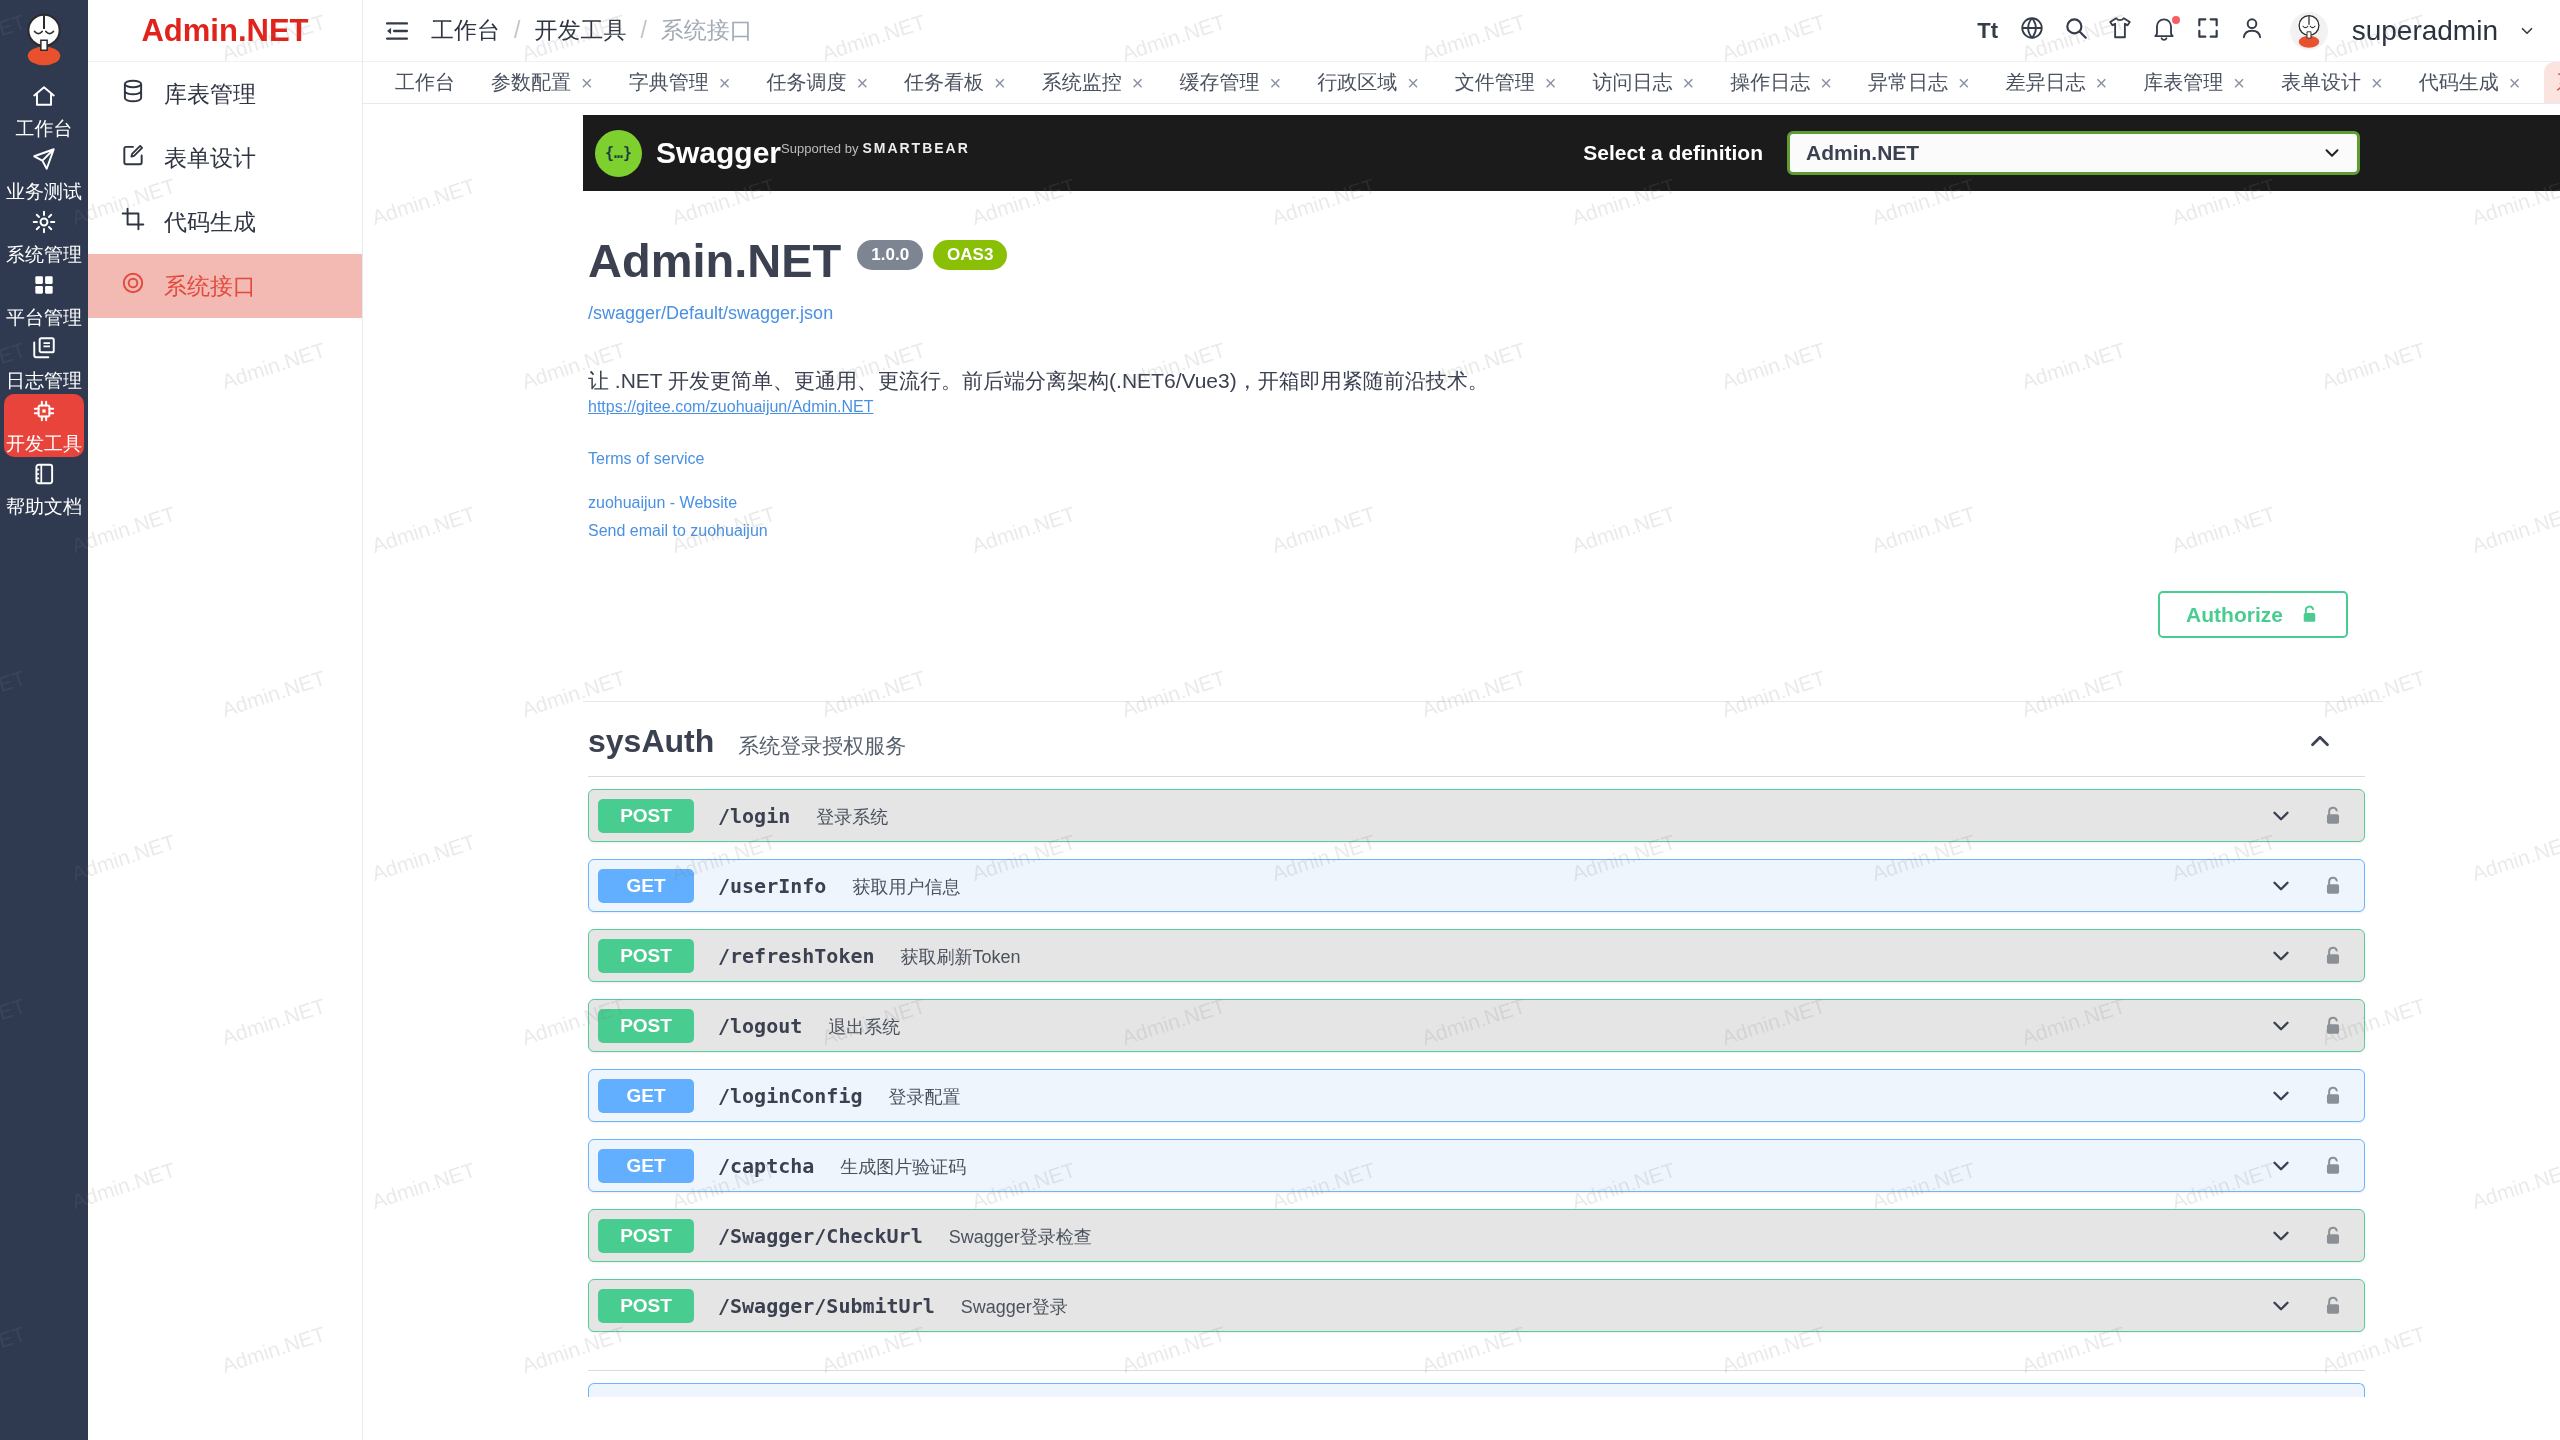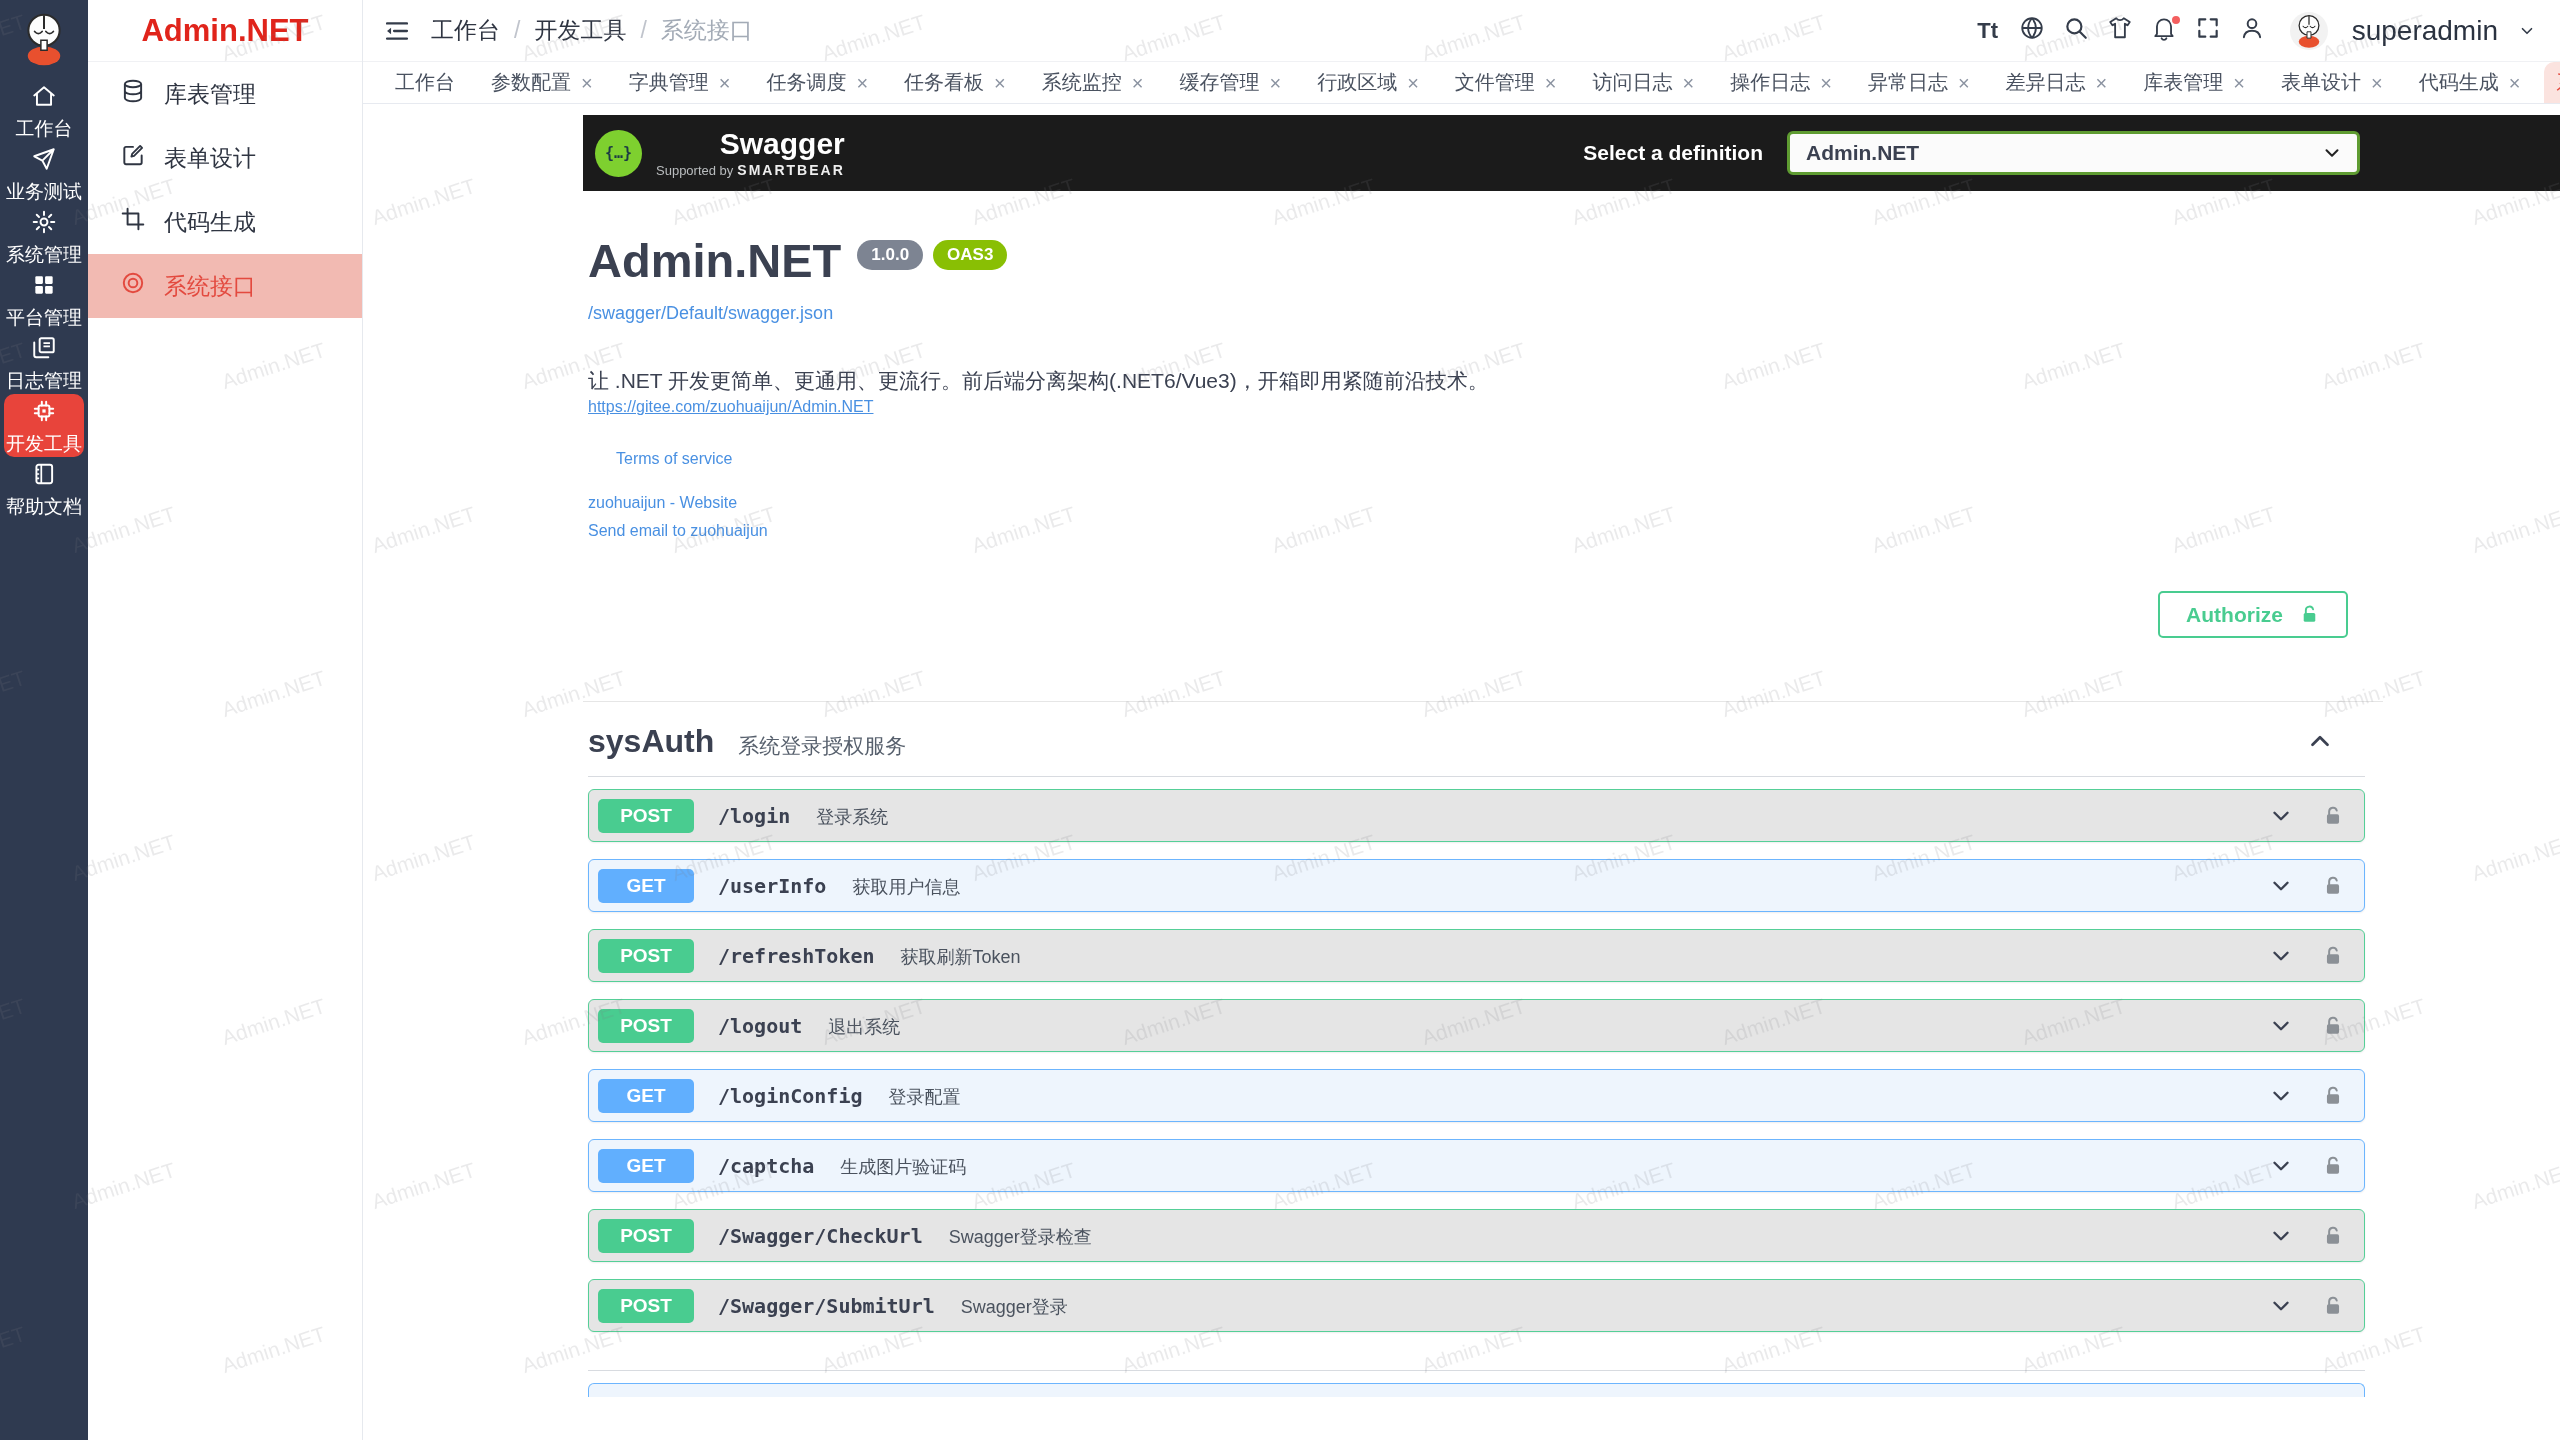--- a/index.html
+++ b/index.html
@@ -47,42 +47,42 @@
   .tabbar{height:42px;display:flex;align-items:stretch;padding-left:20px;border-bottom:1px solid #e7eaf0;background:#fff;overflow:hidden;}
   .tab{display:flex;align-items:center;gap:10px;padding:0 12px;margin-right:12px;font-size:20px;color:#4a5260;cursor:pointer;border-radius:10px 10px 0 0;white-space:nowrap;}
   .tab .x{font-size:20px;color:#8b93a1;line-height:1;}
   .tab.active{background:#fbe3df;color:#e34a3f;}
 
   
   .content{position:relative;flex:1;background:#fff;overflow:hidden;}
   .swg-topbar{position:absolute;left:220px;right:0;top:11px;height:76px;background:#1b1b1b;display:flex;align-items:center;justify-content:space-between;}
   .swg-logo{display:flex;align-items:center;gap:14px;margin-left:12px;}
   .swg-oval{width:47px;height:47px;border-radius:50%;background:#7ed02f;color:#1c3a45;display:flex;align-items:center;justify-content:center;font-family:"DejaVu Sans Mono",monospace;font-weight:bold;font-size:15px;}
-  .swg-brandcol{display:flex;flex-direction:column;text-align:right;}
+  .swg-brandcol{display:flex;flex-direction:row;}
   .swg-brand{color:#fff;font-size:30px;font-weight:bold;line-height:1.05;}
   .swg-sup{font-size:13px;color:#b9bcbe;margin-top:3px;}
   .swg-sup b{color:#eee;letter-spacing:2px;font-size:14px;margin-left:4px;}
   .swg-right{display:flex;align-items:center;gap:24px;margin-right:200px;}
   .swg-label{color:#fff;font-size:21px;font-weight:bold;white-space:nowrap;}
   .swg-select{width:573px;height:44px;background:#fbfbfb;border:3px solid #5f9c32;border-radius:6px;display:flex;align-items:center;justify-content:space-between;padding:0 14px 0 16px;font-size:21px;font-weight:bold;color:#3b4151;cursor:pointer;}
   .schev{width:22px;height:22px;color:#222;}
   .schev svg{width:100%;height:100%;}
 
   .swg-info{position:absolute;left:225px;top:132px;width:1500px;}
   .info-title{display:flex;align-items:flex-start;gap:16px;}
   .ititle{font-size:47px;font-weight:bold;color:#3b4151;line-height:1.05;}
   .badges{display:flex;gap:10px;margin-top:4px;align-items:center;}
   .pill{height:30px;padding:0 14px;border-radius:30px;color:#fff;font-size:17px;font-weight:bold;display:flex;align-items:center;}
   .pill.ver{background:#7d8492;}
   .pill.oas{background:#89bf04;}
   .spec-url{margin-top:18px;font-size:18px;color:#4990e2;cursor:pointer;display:inline-block;}
   .info-desc{margin-top:42px;font-size:21px;color:#3b4151;line-height:30px;}
   .ilink{display:inline-block;font-size:16px;color:#4990e2;cursor:pointer;}
   .repo{text-decoration:underline;margin-top:2px;display:block;width:max-content;}
-  .terms{margin-top:34px;display:block;width:max-content;margin-left:28px;}
+  .terms{margin-top:34px;display:block;width:max-content;}
   .website{margin-top:26px;display:block;width:max-content;}
   .email{margin-top:10px;display:block;width:max-content;}
 
   .authorize-btn{position:absolute;top:487px;right:212px;width:190px;height:47px;background:#fff;border:2px solid #49cc90;border-radius:5px;color:#49cc90;font-size:21px;font-weight:bold;display:flex;align-items:center;justify-content:center;gap:16px;cursor:pointer;font-family:inherit;}
   .alock{width:21px;height:21px;color:#49cc90;}
   .alock svg{width:100%;height:100%;}
   .scheme-hr{position:absolute;top:597px;left:220px;right:177px;border-top:1px solid #e6e6e6;}
 
   .sec{position:absolute;left:225px;width:1777px;}
   .sec-0{top:612px;}

